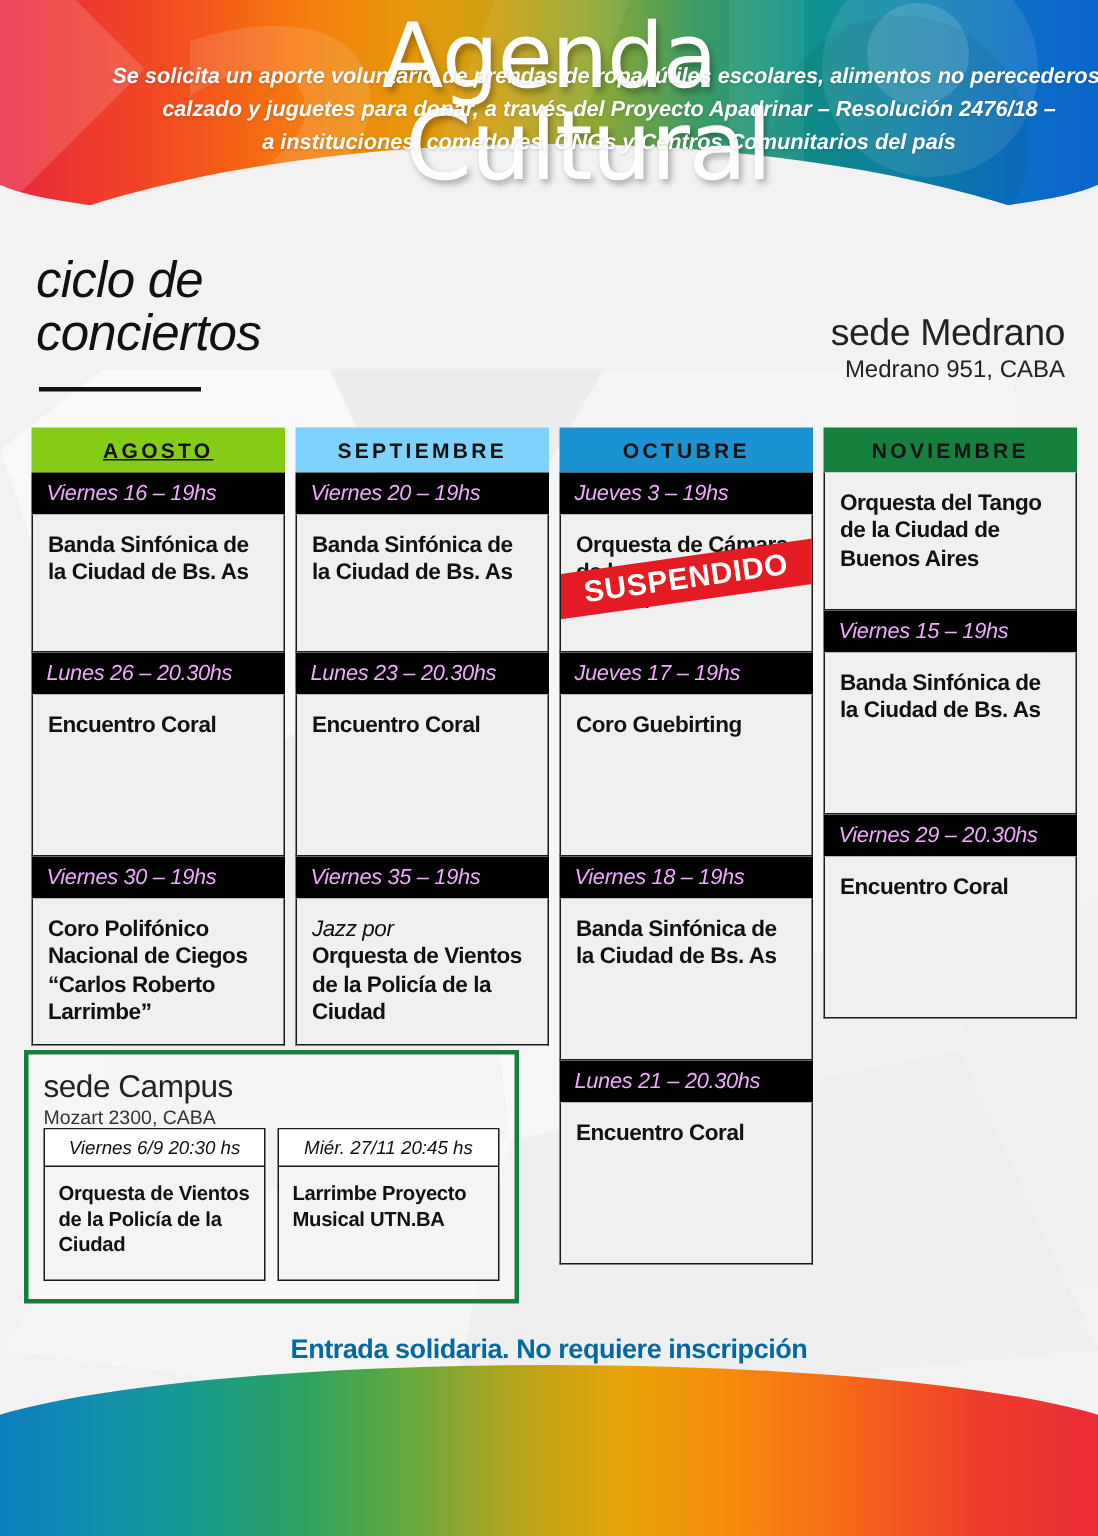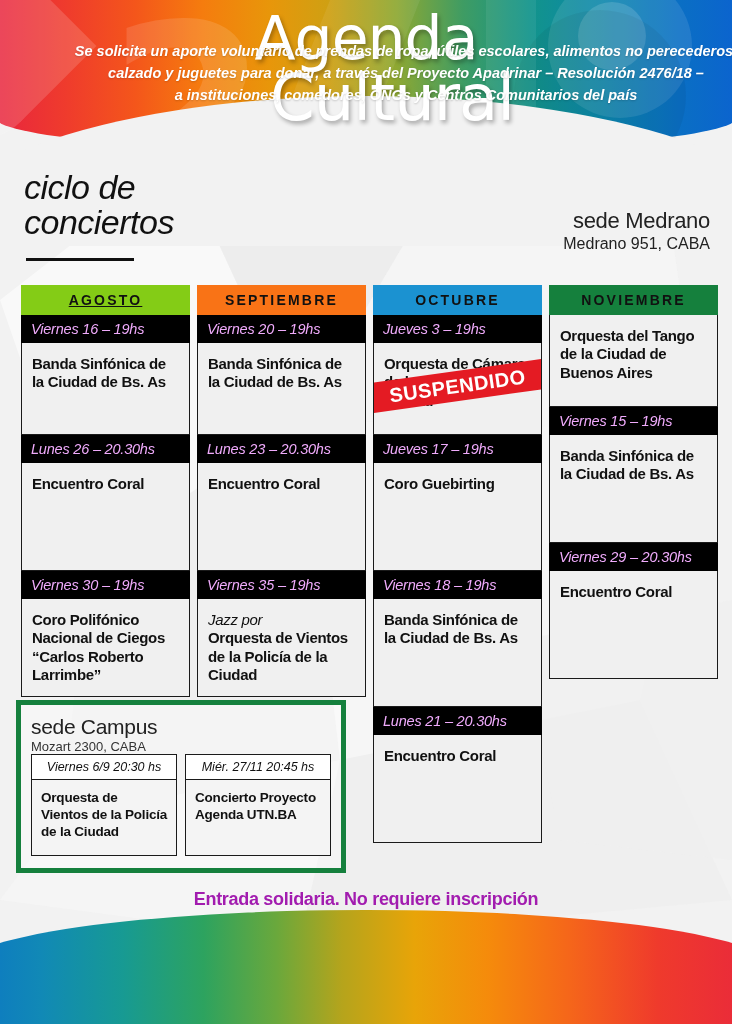--- a/index.html
+++ b/index.html
@@ -125,21 +125,21 @@
     background: #111;
     z-index: 5;
   }
   .venue-main {
     position: absolute;
     right: 22px; top: 208px;
     z-index: 5;
     text-align: right;
     color: #222;
   }
-  .venue-main .vm1 { display: block; font-size: 22px; font-weight: 400; letter-spacing: -.3px; }
+  .venue-main .vm1 { display: block; font-size: 25px; font-weight: 400; letter-spacing: -.3px; }
   .venue-main .vm2 { display: block; font-size: 16px; font-weight: 400; margin-top: 1px; }
 
   
   .grid {
     position: absolute;
     left: 21px; top: 285px;
     width: 690px;
     z-index: 5;
     display: flex;
     gap: 7px;
@@ -204,21 +204,21 @@
     letter-spacing: .5px;
     font-style: normal;
     white-space: nowrap;
   }
 
   
   .campus {
     position: absolute;
     left: 16px; top: 700px;
     width: 330px;
-    border: 5px solid #15803d;
+    border: 3px solid #15803d;
     background: rgba(255,255,255,.35);
     padding: 10px 10px 12px 10px;
     z-index: 5;
   }
   .campus-title { font-size: 21px; color: #222; letter-spacing: -.3px; }
   .campus-addr  { font-size: 13px; color: #333; margin-top: 0px; }
   .campus-cards { display: flex; gap: 8px; }
   .campus-card  { flex: 1 1 0; border: 1px solid #1a1a1a; background: #f4f4f4; }
   .campus-date {
     background: #ffffff;
@@ -241,21 +241,21 @@
   }
 
   
   .entrada {
     position: absolute;
     left: 0; top: 889px;
     width: 732px;
     text-align: center;
     font-size: 18px;
     font-weight: 700;
-    color: #a21caf;
+    color: #0369a1;
     z-index: 5;
     letter-spacing: -.3px;
   }
 
   
   .footer {
     position: absolute;
     left: -40px; bottom: -18px;
     width: 812px; height: 132px;
     z-index: 6;
@@ -340,21 +340,21 @@
       <div class="col">
         <div class="month-head" style="background: #84cc16; text-decoration: underline;">AGOSTO</div>
         <div class="ev-date">Viernes 16 – 19hs</div>
         <div class="ev-body tall"><span>Banda Sinfónica de la Ciudad de Bs. As</span></div>
         <div class="ev-date">Lunes 26 – 20.30hs</div>
         <div class="ev-body tall2"><span>Encuentro Coral</span></div>
         <div class="ev-date">Viernes 30 – 19hs</div>
         <div class="ev-body tall"><span>Coro Polifónico Nacional de Ciegos “Carlos Roberto Larrimbe”</span></div>
       </div>
       <div class="col">
-        <div class="month-head" style="background: #f97316;">SEPTIEMBRE</div>
+        <div class="month-head" style="background: #7dd3fc;">SEPTIEMBRE</div>
         <div class="ev-date">Viernes 20 – 19hs</div>
         <div class="ev-body tall"><span>Banda Sinfónica de la Ciudad de Bs. As</span></div>
         <div class="ev-date">Lunes 23 – 20.30hs</div>
         <div class="ev-body tall2"><span>Encuentro Coral</span></div>
         <div class="ev-date">Viernes 35 – 19hs</div>
         <div class="ev-body tall"><span class="pre-italic">Jazz por</span><span>Orquesta de Vientos de la Policía de la Ciudad</span></div>
       </div>
       <div class="col">
         <div class="month-head" style="background: rgb(27, 146, 209);">OCTUBRE</div>
         <div class="ev-date">Jueves 3 – 19hs</div>
@@ -381,21 +381,21 @@
   <div class="campus">
     <div class="campus-title">sede Campus</div>
     <div class="campus-addr">Mozart 2300, CABA</div>
     <div class="campus-cards" id="campus-cards">
         <div class="campus-card">
           <div class="campus-date">Viernes  6/9  20:30 hs</div>
           <div class="campus-body">Orquesta de Vientos de la Policía de la Ciudad</div>
         </div>
         <div class="campus-card">
           <div class="campus-date">Miér.  27/11  20:45 hs</div>
-          <div class="campus-body">Concierto Proyecto Agenda UTN.BA</div>
+          <div class="campus-body">Larrimbe Proyecto Musical UTN.BA</div>
         </div>
       </div>
   </div>
 
   <div class="entrada">Entrada solidaria. No requiere inscripción</div>
 
   <div class="footer"></div>
   <div class="footer-text" style="z-index:7;">
     <span>Se solicita un aporte voluntario de prendas de ropa, útiles escolares, alimentos no perecederos,</span>
     <span>calzado y juguetes para donar, a través del Proyecto Apadrinar – Resolución 2476/18 –</span>

